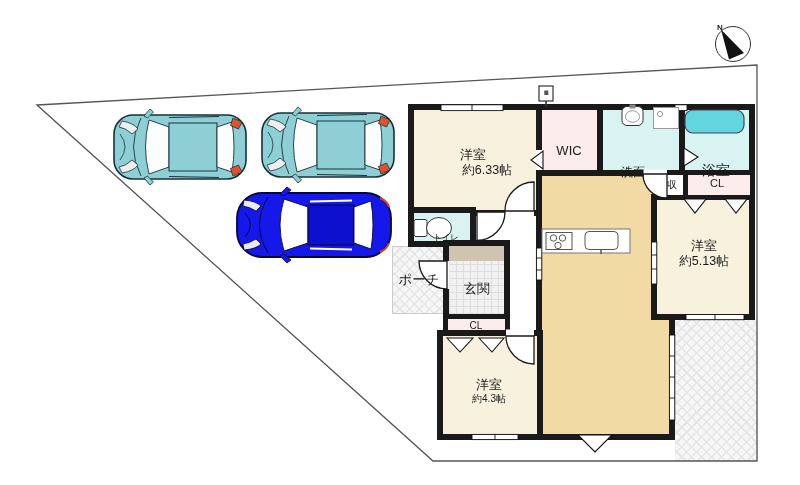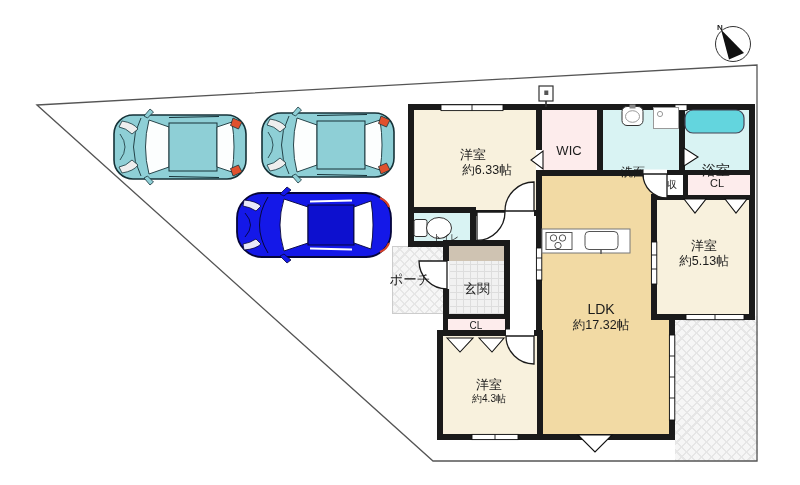--- a/index.html
+++ b/index.html
@@ -187,27 +187,23 @@
   </div>
   <div class="lbl" style="left:569px;top:151px;font-size:13px;"><span>WIC</span></div>
   <div class="lbl" style="left:633px;top:148px;font-size:12px;margin-top:24px;"><span>洗面</span></div>
   <div class="lbl" style="left:716px;top:150px;font-size:14px;margin-top:20px;"><span>浴室</span></div>
   <div class="lbl" style="left:672px;top:185px;font-size:10px;"><span>収</span></div>
   <div class="lbl" style="left:717px;top:184px;font-size:11px;"><span>CL</span></div>
   <div class="lbl" style="left:704px;top:253px;font-size:13px;">
     <span>洋室</span>
     <span class="size" style="font-size:12.5px;">約5.13帖</span>
   </div>
-  <div class="lbl" style="left:601px;top:317px;font-size:14px;">
-    <span>LDK</span>
-    <span class="size" style="font-size:12.5px;">約17.32帖</span>
-  </div>
   <div class="lbl" style="left:446px;top:227px;font-size:8.5px;margin-top:10px;"><span>トイレ</span></div>
   <div class="lbl" style="left:477px;top:289px;font-size:13px;"><span>玄関</span></div>
-  <div class="lbl" style="left:410px;top:280px;font-size:13.5px;"><span>ポーチ</span></div>
+  <div class="lbl" style="left:419px;top:280px;font-size:13.5px;"><span>ポーチ</span></div>
   <div class="lbl" style="left:476px;top:326px;font-size:10px;"><span>CL</span></div>
   <div class="lbl" style="left:489px;top:391px;font-size:13px;">
     <span>洋室</span>
     <span class="size" style="font-size:10px;">約4.3帖</span>
   </div>
   <div class="lbl" style="left:720px;top:28px;font-size:8px;font-weight:bold;"><span>N</span></div>
 
 </div>
 
 </body></html>

